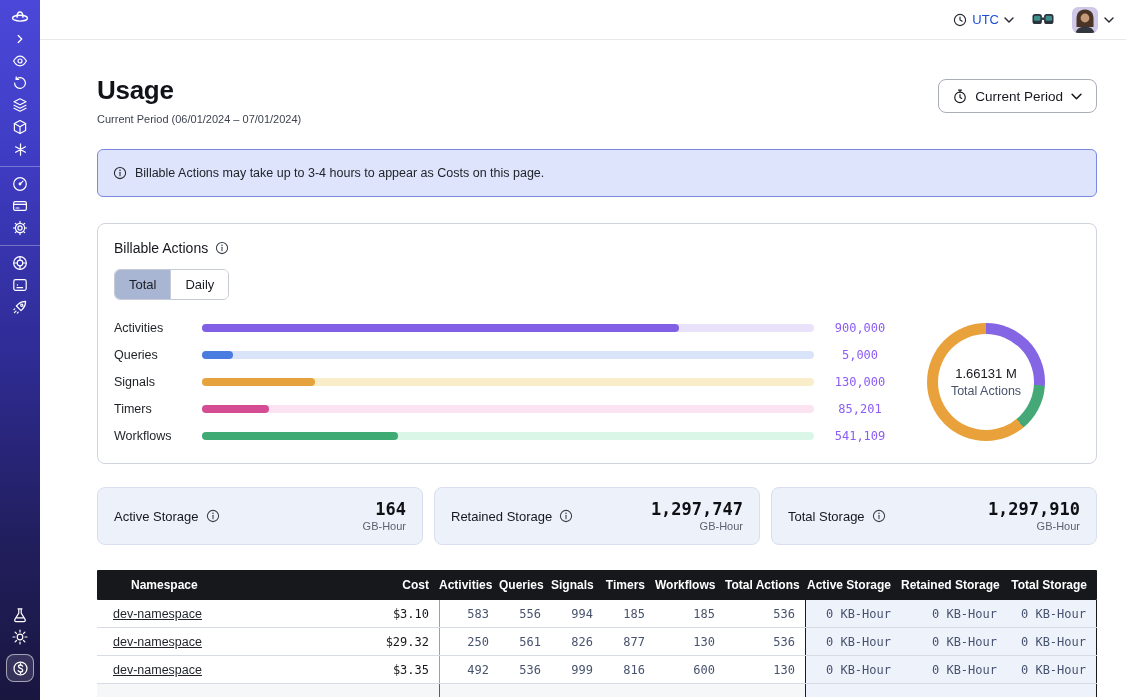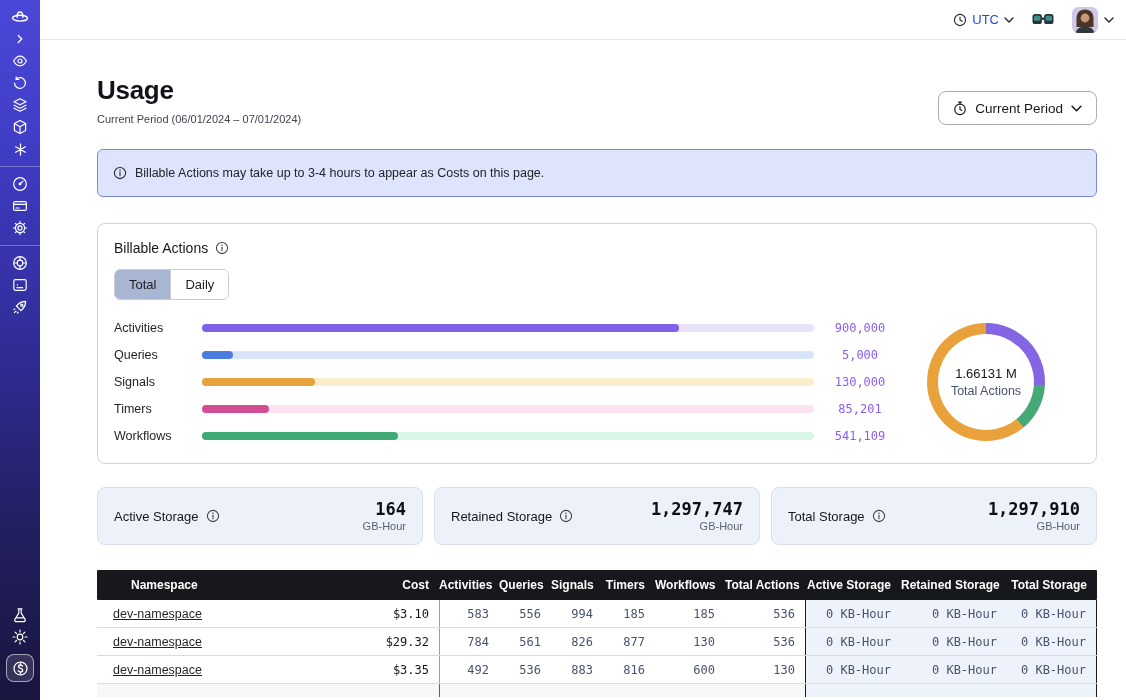--- a/index.html
+++ b/index.html
@@ -26,21 +26,21 @@
   .avatar-group { display:flex; align-items:center; gap:6px; cursor:pointer; }
   .avatar { width:26px; height:26px; border-radius:6px; overflow:hidden; display:block; }
 
   
   .content { padding:0 29px 0 57px; }
   .page-head { margin-top:35px; display:flex; justify-content:space-between; align-items:flex-start; }
   .page-title { font-size:26px; font-weight:700; letter-spacing:-.3px; color:#111318; }
   .page-sub { font-size:11px; color:#3f4350; margin-top:7px; }
   .period-btn { display:flex; align-items:center; gap:8px; height:34px; padding:0 14px;
     border:1px solid #a8adb8; border-radius:8px; background:#fff; font-size:13.5px; font-weight:500;
-    color:#16181d; cursor:pointer; margin-top:16px; font-family:inherit; }
+    color:#16181d; cursor:pointer; margin-top:4px; font-family:inherit; }
 
   .banner { margin-top:24px; background:var(--banner-bg,#dde4fb); border:1px solid var(--banner-border,#7c88e0);
     border-radius:6px; height:48px; display:flex; align-items:center; gap:8px; padding:0 15px;
     font-size:12.5px; color:#22252b; }
 
   .card { margin-top:26px; border:1px solid #ced3de; border-radius:8px; background:#fff; padding:16px 16px 14px; }
   .card-title { font-size:14px; font-weight:400; color:#16181d; display:flex; align-items:center; gap:7px; }
   .tabs { display:inline-flex; border:1px solid #c6cbd6; border-radius:6px; overflow:hidden; margin-top:13px; }
   .tab { padding:7px 14px; font-size:13px; background:#fff; color:#1b1e24; cursor:pointer; }
   .tab.active { background:var(--tab-active-bg,#a9b6d3); }
@@ -415,39 +415,39 @@
         <div class="td td-storage td-storage-first">0 KB-Hour</div>
         <div class="td td-storage">0 KB-Hour</div>
         <div class="td td-storage td-storage-last">0 KB-Hour</div>
       </div>
 
       <div class="tbl-row tbl-body-row">
         <div class="td td-namespace">
             <a href="#">dev-namespace</a>
           </div>
         <div class="td td-cost">$29.32</div>
-        <div class="td td-act">784</div>
+        <div class="td td-act">250</div>
         <div class="td">561</div>
         <div class="td">826</div>
         <div class="td">877</div>
         <div class="td">130</div>
         <div class="td">536</div>
         <div class="td td-storage td-storage-first">0 KB-Hour</div>
         <div class="td td-storage">0 KB-Hour</div>
         <div class="td td-storage td-storage-last">0 KB-Hour</div>
       </div>
 
       <div class="tbl-row tbl-body-row">
         <div class="td td-namespace">
             <a href="#">dev-namespace</a>
           </div>
         <div class="td td-cost">$3.35</div>
         <div class="td td-act">492</div>
         <div class="td">536</div>
-        <div class="td">883</div>
+        <div class="td">999</div>
         <div class="td">816</div>
         <div class="td">600</div>
         <div class="td">130</div>
         <div class="td td-storage td-storage-first">0 KB-Hour</div>
         <div class="td td-storage">0 KB-Hour</div>
         <div class="td td-storage td-storage-last">0 KB-Hour</div>
       </div>
 
       <div class="tbl-row tbl-sliver">
         <div></div>

